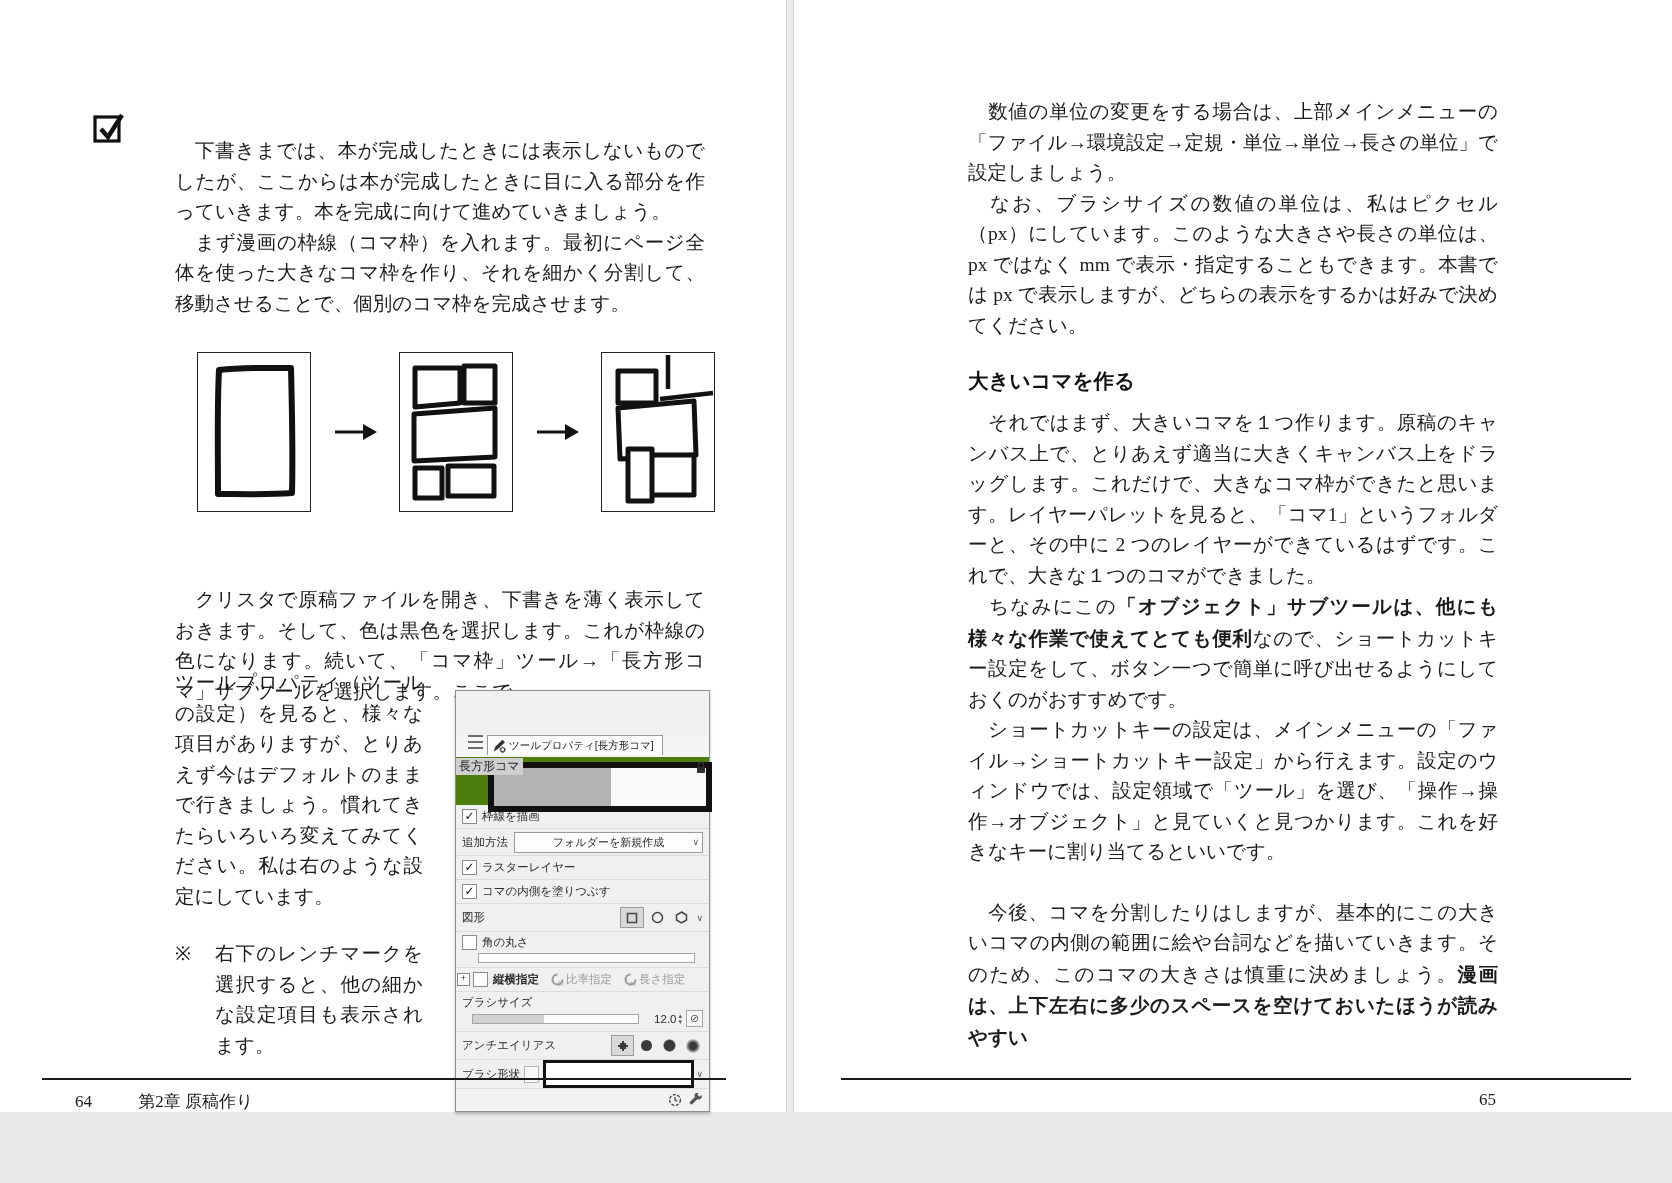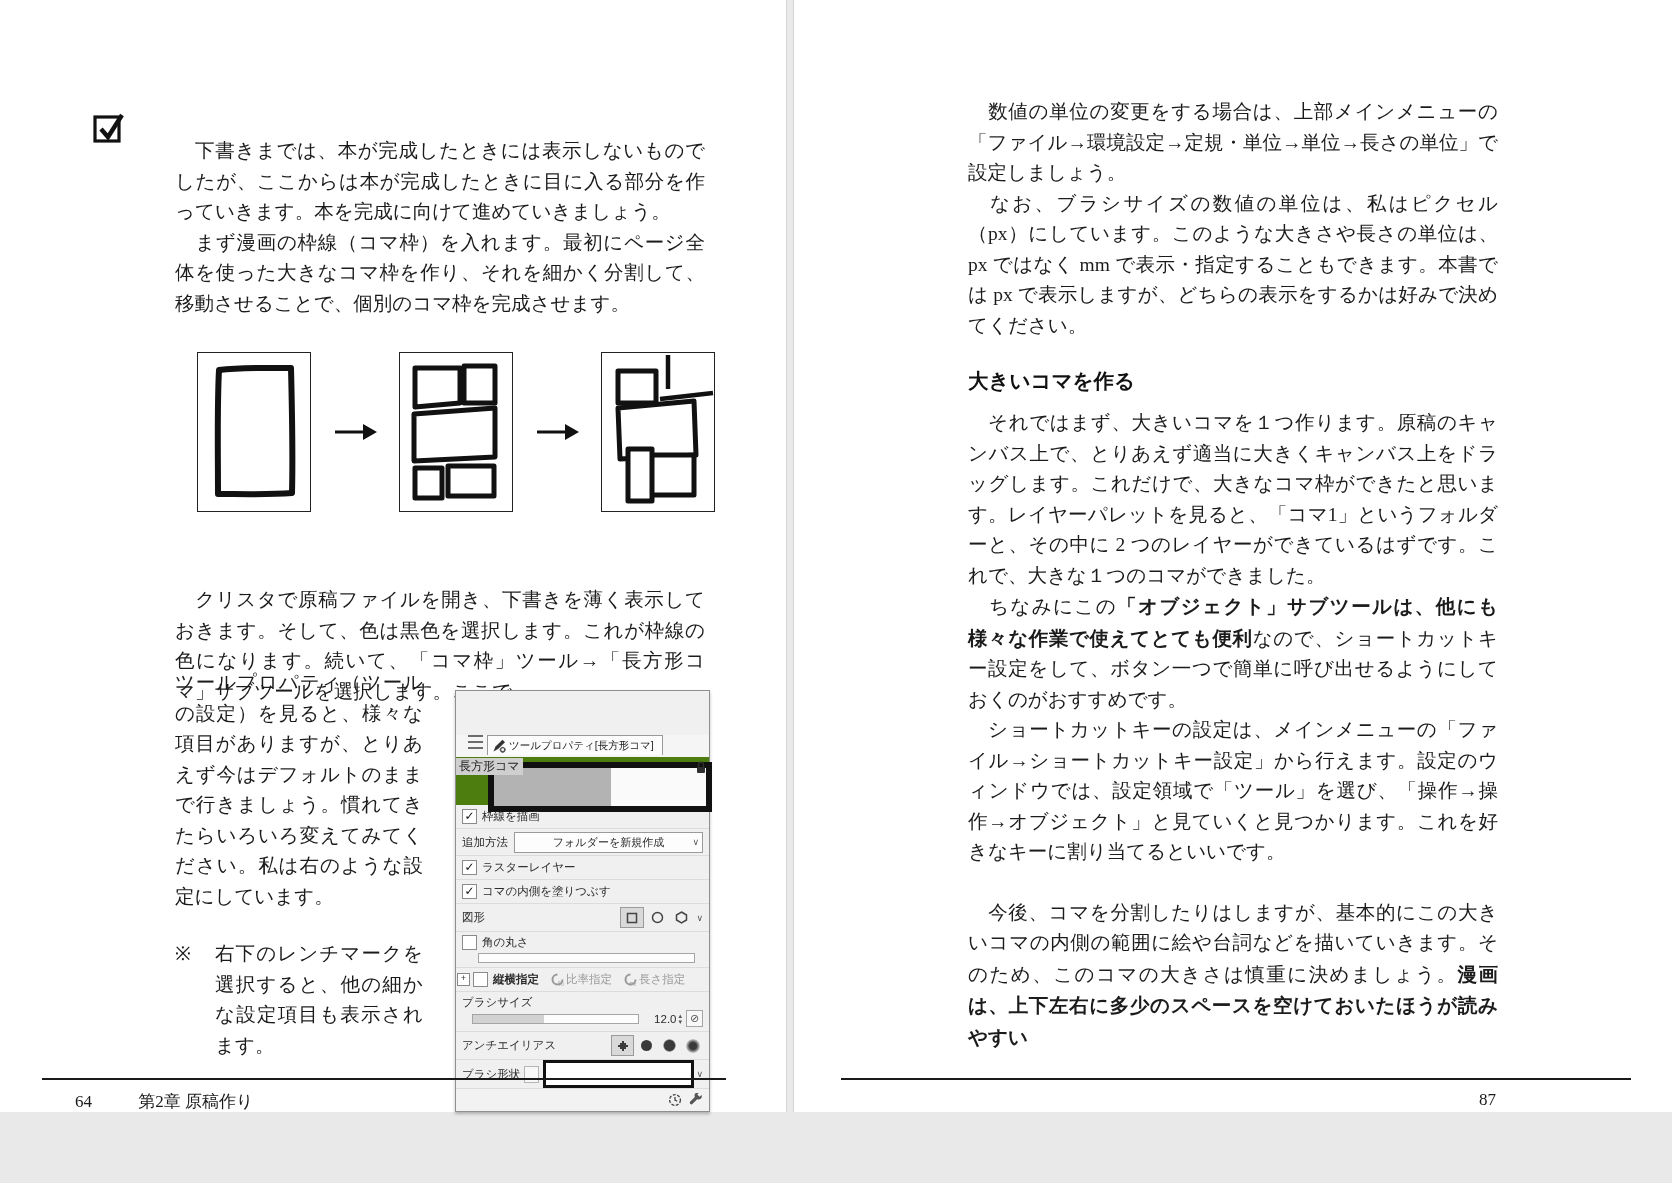--- a/index.html
+++ b/index.html
@@ -314,17 +314,17 @@
       <p class="para">　なお、ブラシサイズの数値の単位は、私はピクセル（px）にしています。このような大きさや長さの単位は、px ではなく mm で表示・指定することもできます。本書では px で表示しますが、どちらの表示をするかは好みで決めてください。</p>
       <h3 class="h3">大きいコマを作る</h3>
       <p class="para">　それではまず、大きいコマを１つ作ります。原稿のキャンバス上で、とりあえず適当に大きくキャンバス上をドラッグします。これだけで、大きなコマ枠ができたと思います。レイヤーパレットを見ると、「コマ1」というフォルダーと、その中に 2 つのレイヤーができているはずです。これで、大きな１つのコマができました。</p>
       <p class="para"><span>　ちなみにこの</span><span class="em">「オブジェクト」サブツールは、他にも様々な作業で使えてとても便利</span><span>なので、ショートカットキー設定をして、ボタン一つで簡単に呼び出せるようにしておくのがおすすめです。</span></p>
       <p class="para">　ショートカットキーの設定は、メインメニューの「ファイル→ショートカットキー設定」から行えます。設定のウィンドウでは、設定領域で「ツール」を選び、「操作→操作→オブジェクト」と見ていくと見つかります。これを好きなキーに割り当てるといいです。</p>
       <p class="para gap-top"><span>　今後、コマを分割したりはしますが、基本的にこの大きいコマの内側の範囲に絵や台詞などを描いていきます。そのため、このコマの大きさは慎重に決めましょう。</span><span class="em">漫画は、上下左右に多少のスペースを空けておいたほうが読みやすい</span></p>
     </div>
 
     <div class="foot-rule" style="left:47px;width:790px;"></div>
     <div class="foot-text" style="right:177px;">
-      <span>87</span>
+      <span>65</span>
     </div>
   </div>
 
 </div>
 
 </body></html>

